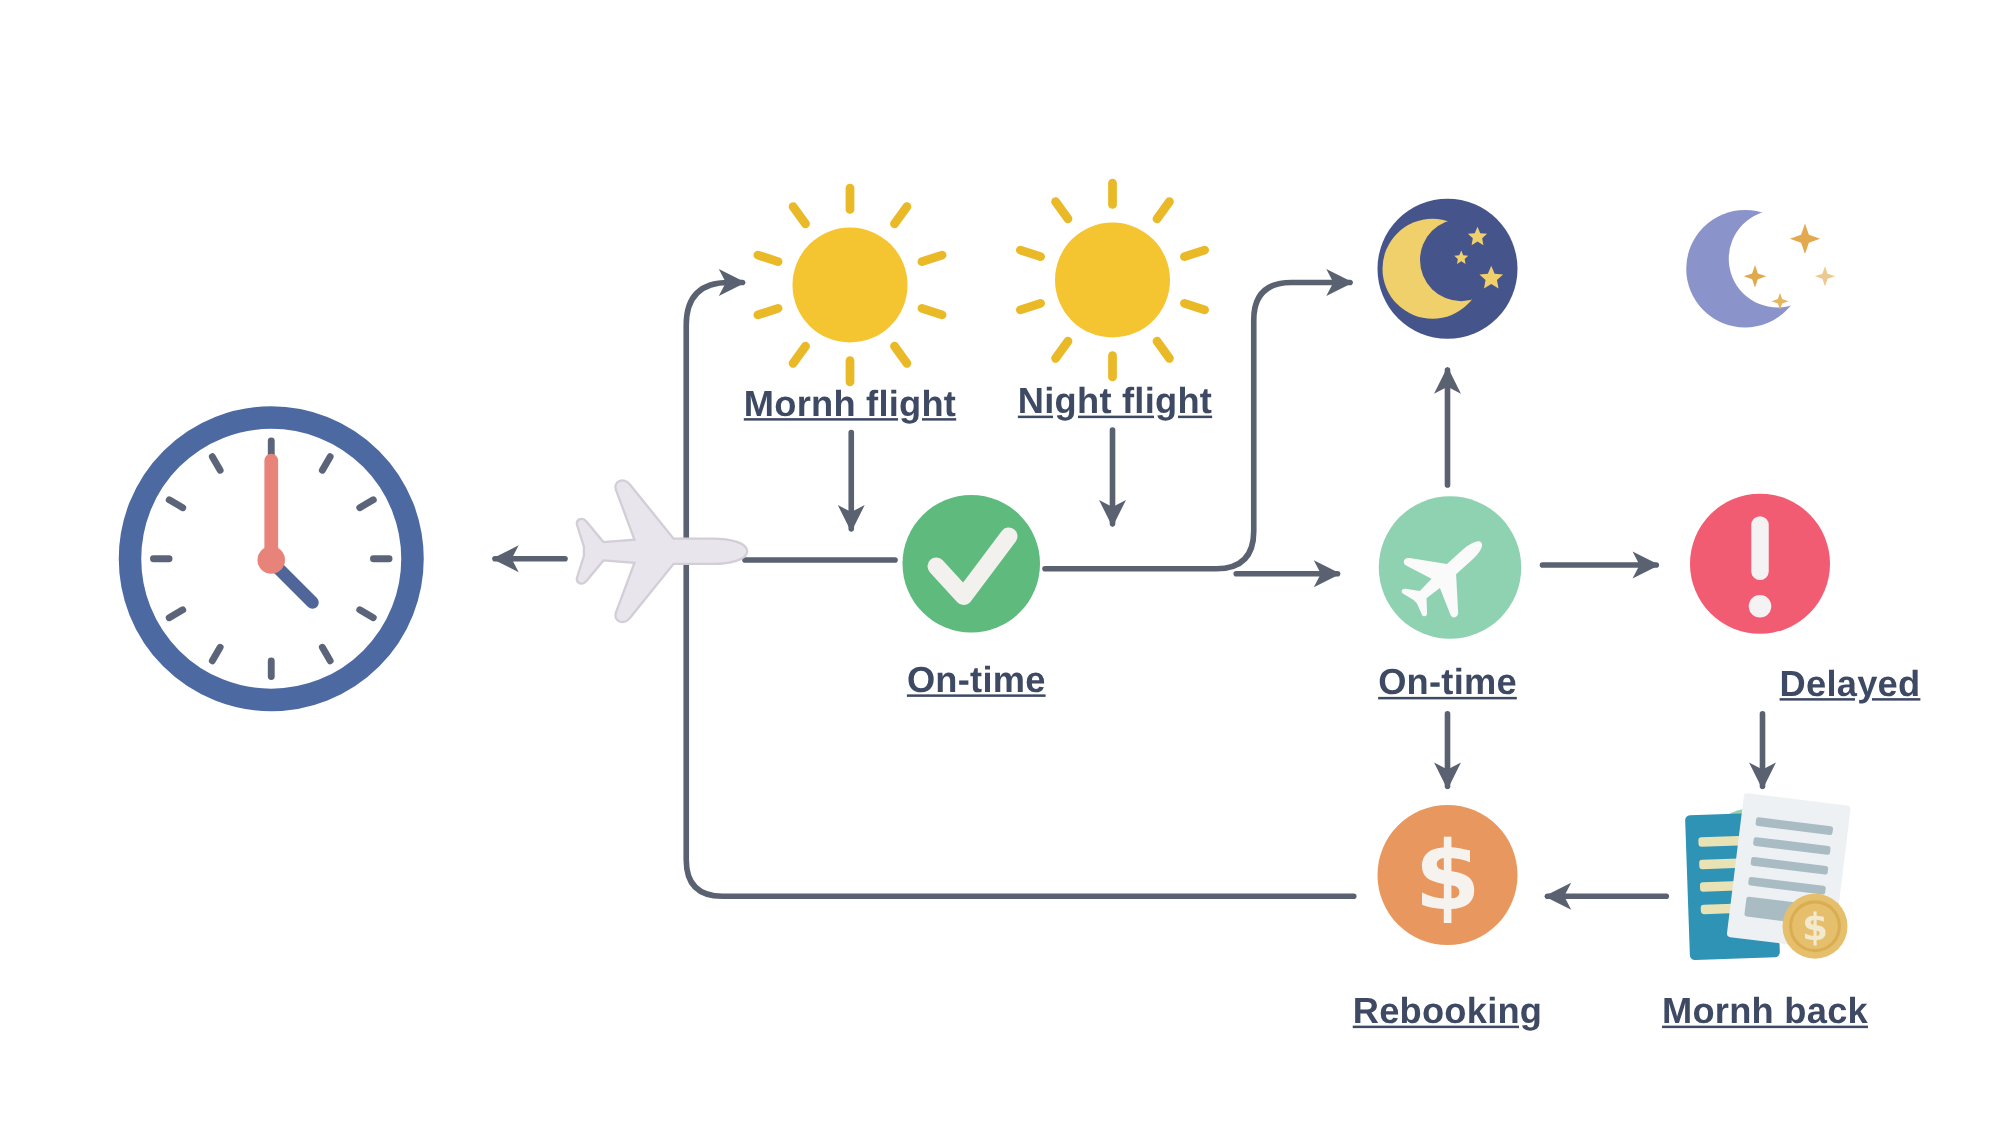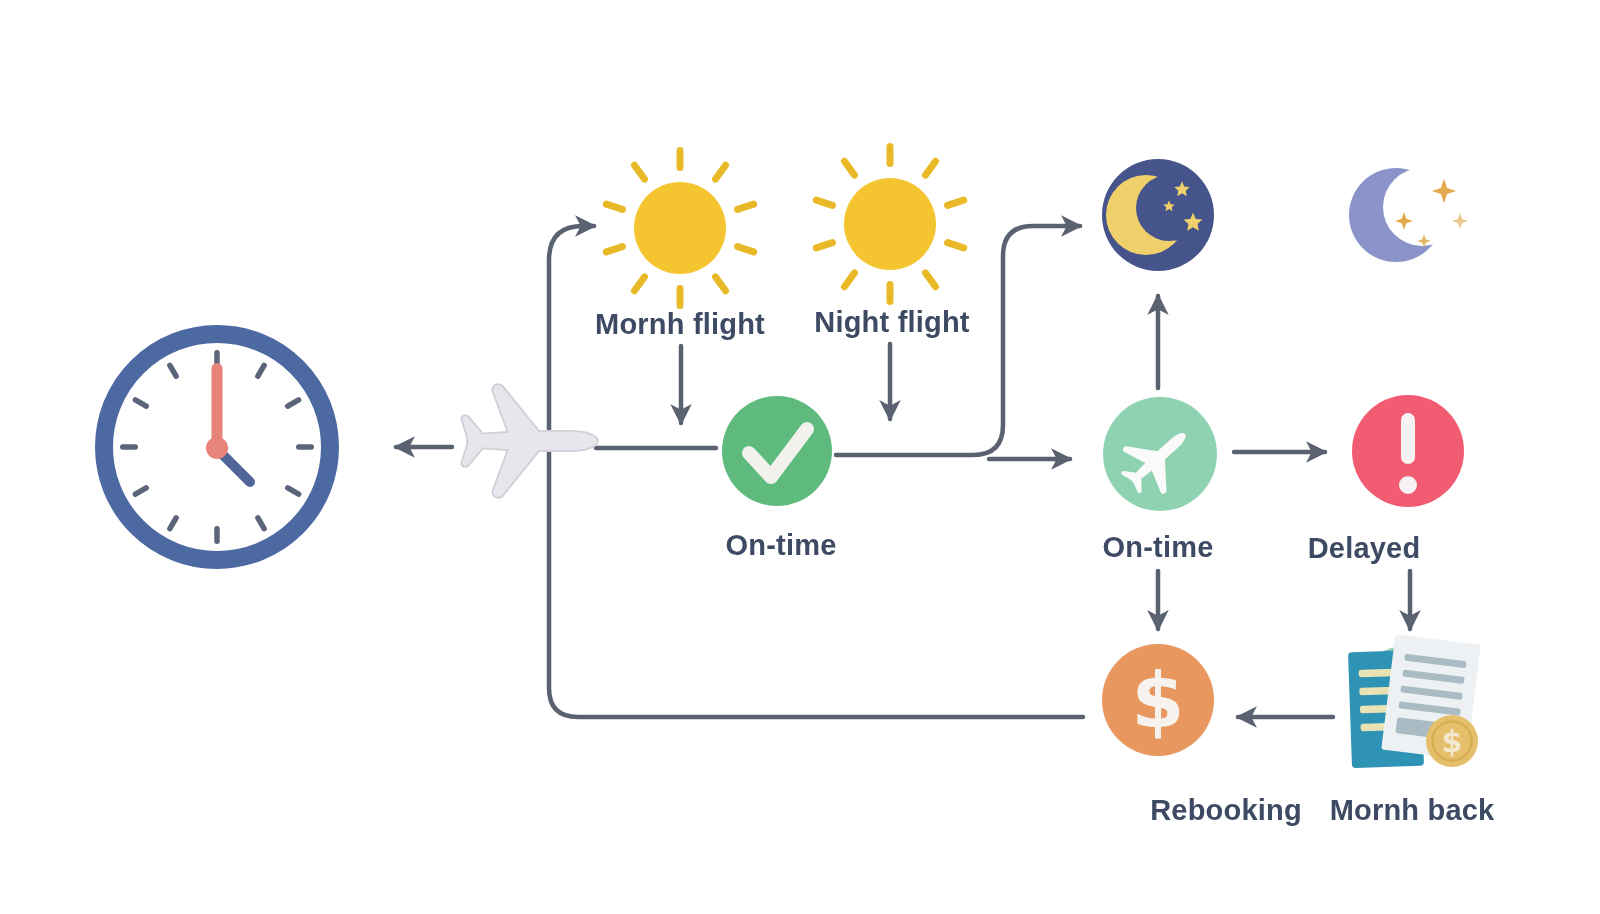--- a/index.html
+++ b/index.html
@@ -5,21 +5,21 @@
   html,body { margin:0; padding:0; background:#ffffff; }
   .canvas {
     position:relative; width:1600px; height:914px;
     background:#ffffff; overflow:hidden;
     font-family:"Liberation Sans", sans-serif;
   }
   .canvas svg { position:absolute; left:0; top:0; }
   .label {
     position:absolute; transform:translate(-50%,-50%);
     font-weight:600; font-size:29px; color:#3e4a63;
-    white-space:nowrap; letter-spacing:0.2px;
+    white-space:nowrap; letter-spacing:0.2px;text-decoration:underline;
   }
 </style>
 </head>
 <body>
 
 <div class="canvas">
 
 <svg width="1600" height="914" viewBox="0 0 1600 914">
 
   <defs>
@@ -170,17 +170,17 @@
       <circle cx="1452" cy="741" r="19.5" fill="none" stroke="#d9ad52" stroke-width="2.5"></circle>
       <text x="1452" y="752" text-anchor="middle" font-family="DejaVu Sans, sans-serif" font-size="30" font-weight="bold" fill="#f3e9cf">$</text>
     </g>
   </g>
 </svg>
 
 <div class="label" style="left:680px; top:324px;">Mornh flight</div>
 <div class="label" style="left:892px; top:322px;">Night flight</div>
 <div class="label" style="left:781px; top:545px;">On-time</div>
 <div class="label" style="left:1158px; top:547px;">On-time</div>
-<div class="label" style="left:1364px; top:548px;">Delayed</div>
-<div class="label" style="left:1226px; top:810px;">Rebooking</div>
+<div class="label" style="left:1480px; top:548px;">Delayed</div>
+<div class="label" style="left:1158px; top:810px;">Rebooking</div>
 <div class="label" style="left:1412px; top:810px;">Mornh back</div>
 
 </div>
 
 </body></html>

